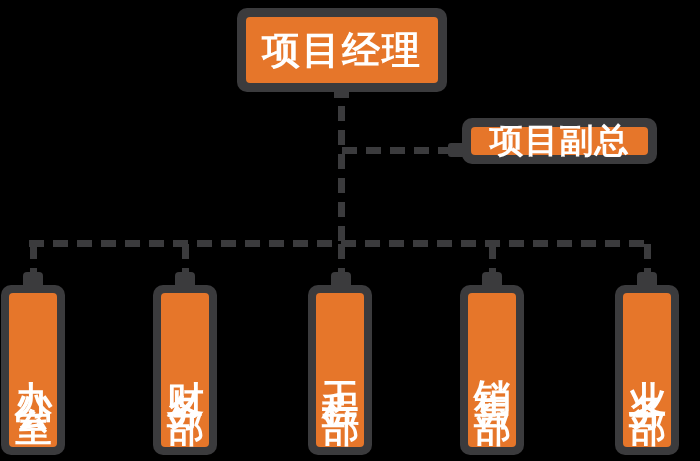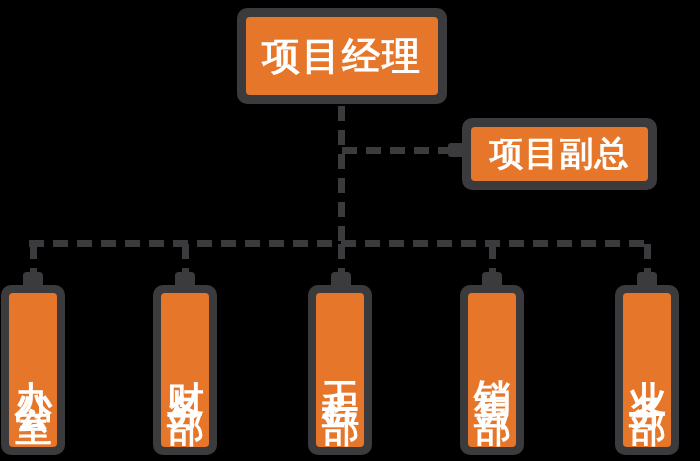--- a/index.html
+++ b/index.html
@@ -24,24 +24,24 @@
     flex: 1;
     background: #e6762a;
     border-radius: 4px;
     display: flex;
     align-items: center;
     justify-content: center;
     color: #ffffff;
     font-weight: bold;
   }
 
-  .node-root   { left: 237px; top: 8px;   width: 210px; height: 96px; padding: 9px; }
+  .node-root   { left: 237px; top: 8px;   width: 210px; height: 84px; padding: 9px; }
   .node-root .fill   { font-size: 38px; letter-spacing: 2px; }
 
-  .node-deputy { left: 462px; top: 118px; width: 195px; height: 72px; padding: 9px; }
+  .node-deputy { left: 462px; top: 118px; width: 195px; height: 46px; padding: 9px; }
   .node-deputy .fill { font-size: 34px; letter-spacing: 1px; }
 
   .node-dept   { top: 285px; width: 64px; height: 170px; padding: 8px; }
   .node-dept .fill {
     font-size: 37px;
     writing-mode: vertical-rl;
     text-orientation: upright;
     letter-spacing: 13px;
     line-height: 48px;
   }

